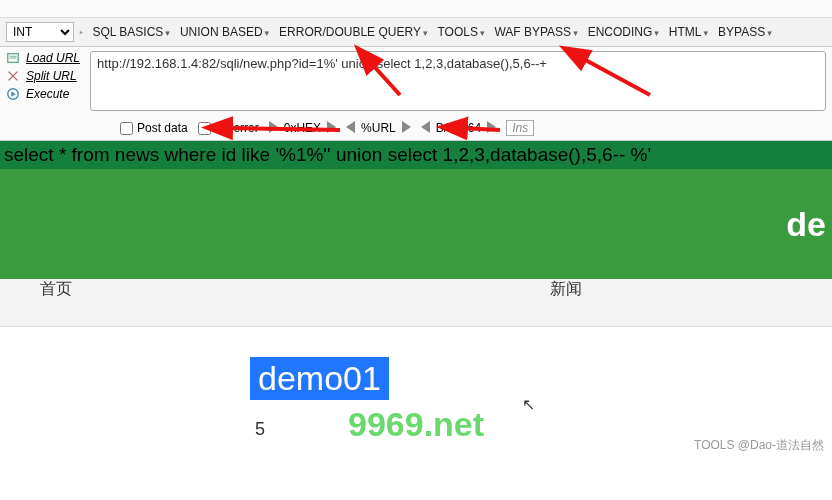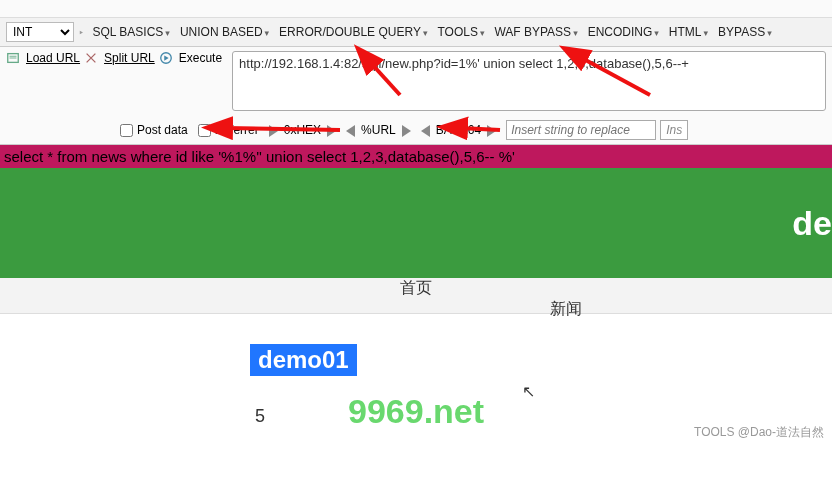--- a/index.html
+++ b/index.html
@@ -6,47 +6,47 @@
   body { font-family: Arial, sans-serif; font-size: 13px; width: 832px; height: 500px; overflow: hidden; background: #fff; position: relative; }
   .top-strip { height: 18px; background: #fafafa; border-bottom: 1px solid #ddd; display:flex; align-items:center; padding:0 6px; color:#555; font-size:11px; }
 
   .menu-bar { display: flex; align-items: center; gap: 2px; padding: 4px 6px; background: #f2f2f2; border-bottom: 1px solid #ccc; font-size: 12px; color: #222; }
   .menu-select { font-size: 12px; padding: 1px 2px; border:1px solid #bbb; background:#fff; width:68px;}
   .menu-sep { color:#999; padding:0 3px;}
   .menu-item { padding: 2px 4px; cursor: pointer; white-space: nowrap; }
   .menu-item::after { content:"\25BE"; font-size:9px; margin-left:2px; color:#666;}
 
   .action-row { display:flex; align-items:flex-start; padding:4px 6px; gap:10px; background:#fafafa;}
-  .action-col { display:flex; flex-direction:row; gap:4px;}
+  .action-col { display:flex; flex-direction:column; gap:4px;font-style:italic;}
   .action-link { display:flex; align-items:center; gap:6px; font-size:12px; color:#000; cursor:pointer;}
   .action-link span.u { text-decoration: underline; }
   .icon-sq { width:14px; height:14px; display:inline-block;}
   .url-box { flex:1; }
   .url-box textarea { width:100%; height:60px; resize:none; font-size:13px; padding:4px 6px; border:1px solid #aaa; border-radius:3px; font-family: Arial, sans-serif; color:#333;}
 
   .opts-row { display:flex; align-items:center; gap:10px; padding:2px 8px 4px 120px; background:#fafafa; border-bottom:1px solid #ccc; font-size:12px;}
   .opt { display:flex; align-items:center; gap:4px;}
   .opt input[type=checkbox]{ width:13px;height:13px;}
-  .enc-chip { display:flex; align-items:flex-end; gap:0;}
+  .enc-chip { display:flex; align-items:flex-start; gap:0;}
   .chev { display:inline-block; width:0;height:0;border-top:6px solid transparent;border-bottom:6px solid transparent;}
   .chev.r { border-left:9px solid #888;}
   .chev.l { border-right:9px solid #888;}
   .chip-label { padding:0 6px; font-size:12px;}
   .ins { flex: 0 0 auto; display:flex; gap:4px;}
   .ins input { width:150px; font-size:12px; padding:2px 4px; border:1px solid #aaa; font-style:italic; color:#888;}
   .ins-btn { width:28px; border:1px solid #aaa; background:#fff; font-style:italic;color:#888; font-size:12px;}
 
-  .query-line { padding:3px 4px; font-family: Arial, sans-serif; font-size:15px; color:#000; background:#be185d;}
-  .green-band { background:#3b9b3f; height:110px; display:flex; align-items:center; justify-content:flex-end; color:#fff; font-size:34px; font-weight:bold; }
-  .nav-band { display:flex; align-items:center; background:#f3f3f3; height:36px; border-bottom:1px solid #ddd;flex-direction:column;}
+  .query-line { padding:3px 4px; font-family: Arial, sans-serif; font-size:19px; color:#000; background:#15803d;}
+  .green-band { background:#3b9b3f; height:110px; display:flex; align-items:center; justify-content:flex-end; color:#fff; font-size:34px; font-weight:bold; padding-right:6px;}
+  .nav-band { display:flex; align-items:flex-start; background:#f3f3f3; height:48px; border-bottom:1px solid #ddd;}
   .nav-item { padding:0 40px; font-size:16px; color:#333; cursor:pointer;}
   .nav-item:nth-child(2){ margin-left:auto; margin-right:210px;}
 
   .content { position:relative; padding-top:30px;}
-  .hilite { display:inline-block; background:#2076ff; color:#fff; font-size:24px; font-weight:bold; padding:2px 8px; margin-left:250px;}
+  .hilite { display:inline-block; background:#2076ff; color:#fff; font-size:34px; font-weight:normal; padding:2px 8px; margin-left:250px;}
   .wm { position:absolute; left:348px; top:78px; font-size:34px; font-weight:bold; color:#59d45f; opacity:.9;}
   .five { position:absolute; left:255px; top:92px; font-size:18px; color:#333;}
   .footer-cred { position:absolute; right:8px; top:110px; font-size:12px; color:#999;}
   .cursor { position:absolute; left:522px; top:68px; font-size:16px; color:#333;}
 
   .arrow { position:absolute; pointer-events:none; }
 </style>
 </head>
 <body>
 
@@ -111,21 +111,20 @@
       <span class="chev l"></span>
       <span class="chip-label">%URL</span>
       <span class="chev r"></span>
     </span>
   <span class="enc-chip">
       <span class="chev l"></span>
       <span class="chip-label">BASE64</span>
       <span class="chev r"></span>
     </span>
   <div class="ins">
-    <input type="text" placeholder="Insert string to replace" style="">
     <button class="ins-btn">Ins</button>
   </div>
 </div>
 
 <div class="query-line">select * from news where id like '%1%'' union select 1,2,3,database(),5,6-- %'</div>
 
 <div class="green-band">
     <span>de</span>
   </div>
 

